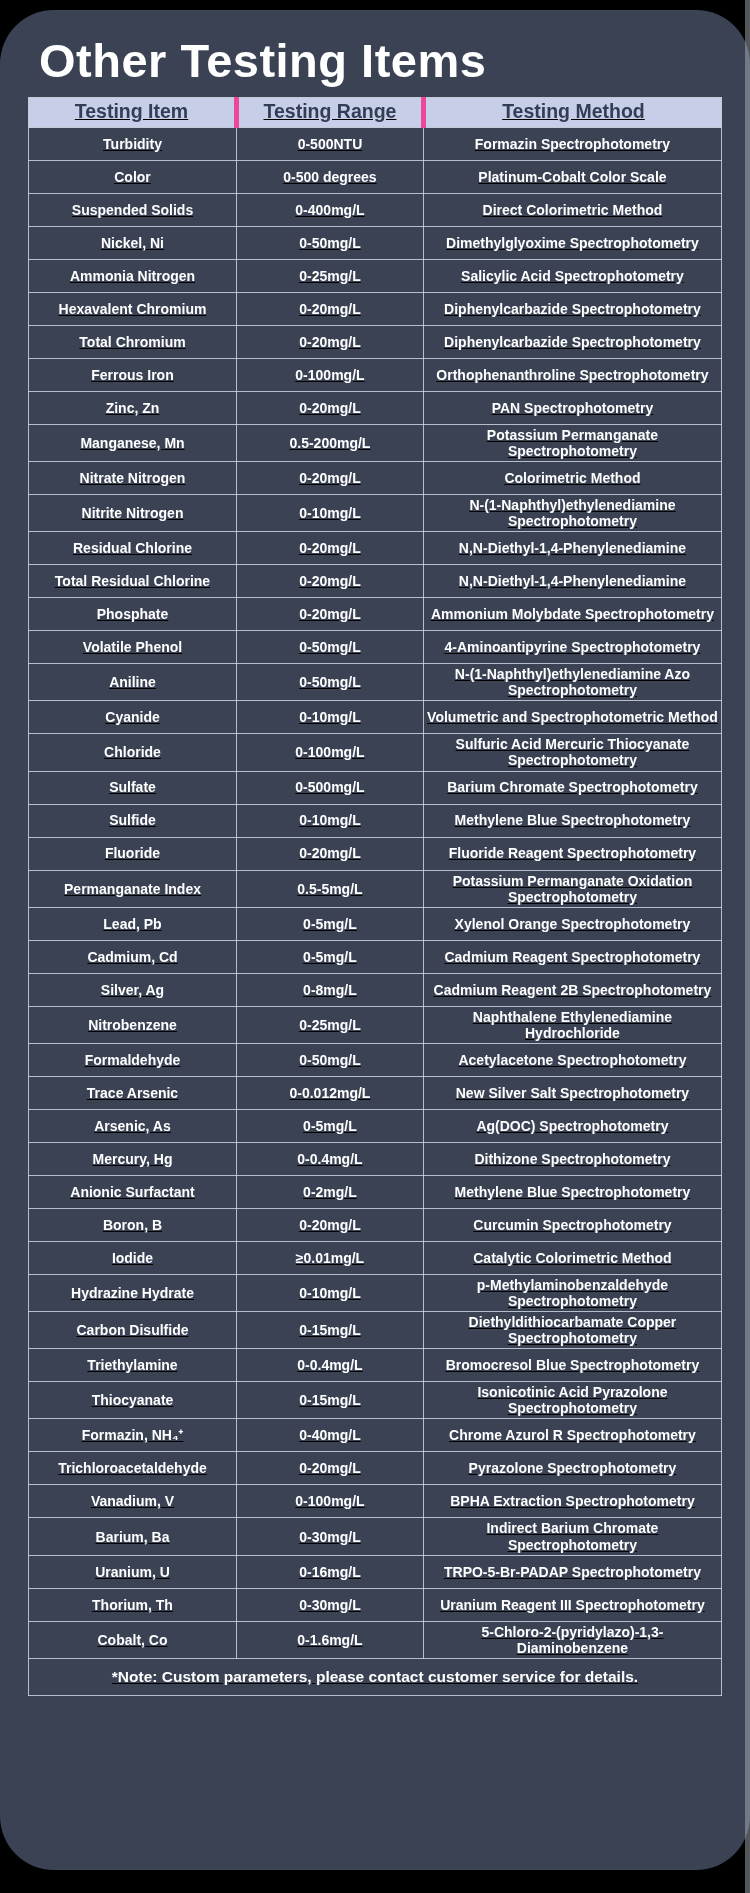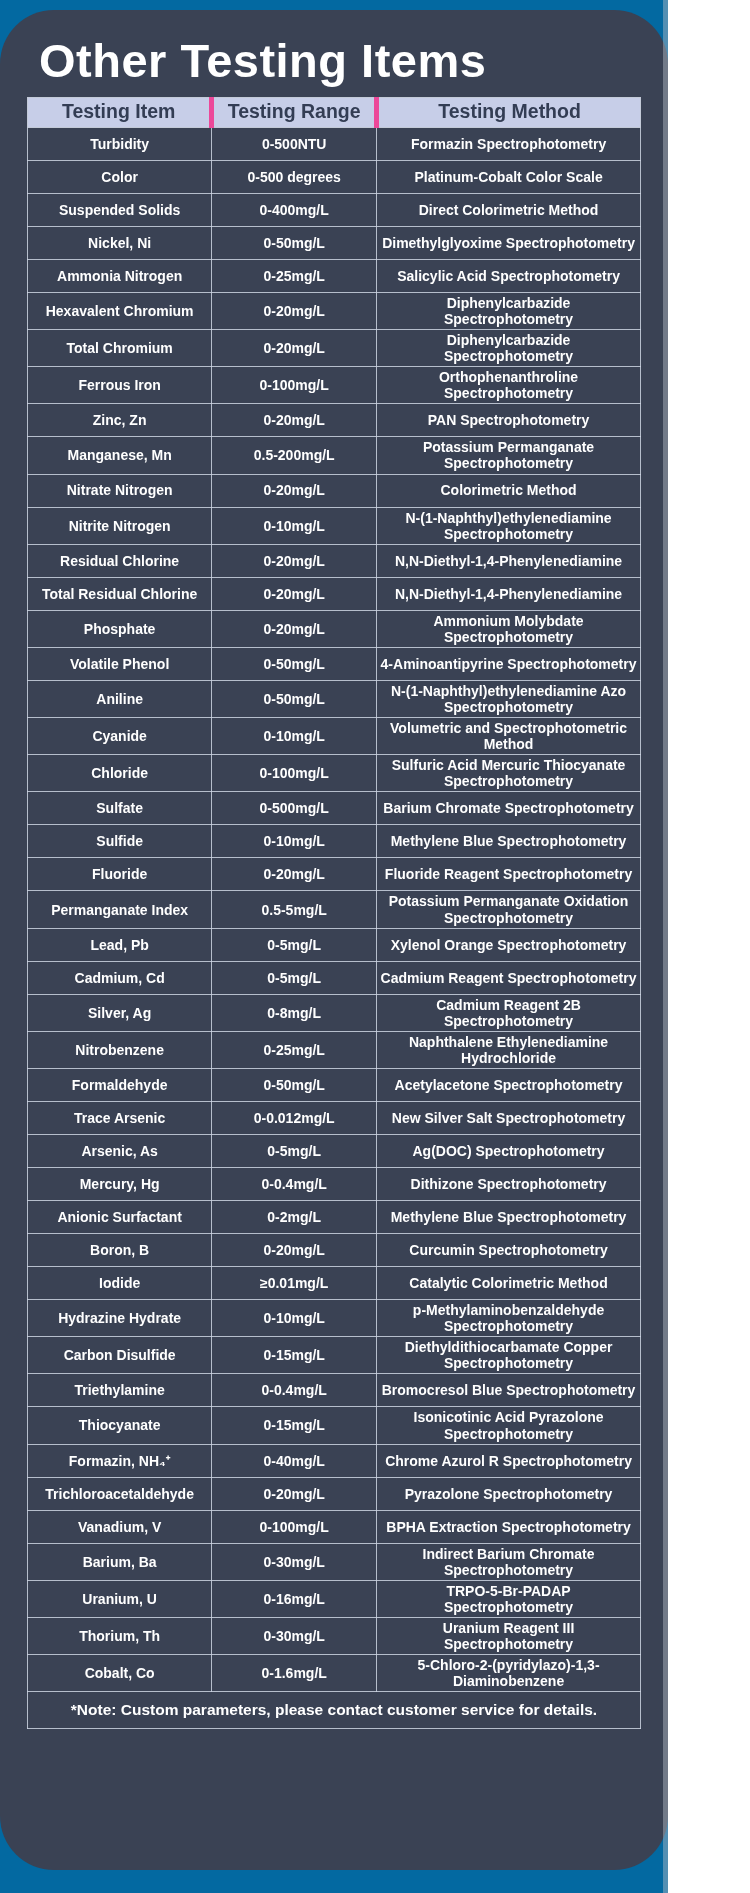--- a/index.html
+++ b/index.html
@@ -3,23 +3,23 @@
 <meta charset="utf-8">
 <style>
   html, body {
     margin: 0;
     padding: 0;
     background: #ffffff;
     width: 750px;
     font-family: "Liberation Sans", sans-serif;
   }
   .page {
-    width: 668px;
+    width: 750px;
     min-height: 1893px;
-    background: #0369a1;
+    background: #000000;
     box-sizing: border-box;
     padding: 10px 0 8px 0;
     position: relative;
   }
   .right-edge {
     position: absolute;
     right: 0; top: 0; bottom: 0;
     width: 5px;
     background: #b9bec7;
     opacity: .45;
@@ -38,20 +38,21 @@
     font-weight: bold;
     letter-spacing: 0.5px;
     margin: 2px 0 10px 18px;
     line-height: 1.05;
   }
   table.testing-table {
     width: 98%;
     margin: 12px auto;
     border-collapse: collapse;
     table-layout: fixed;
+    text-decoration: underline;
   }
   table.testing-table col.c1 { width: 30%; }
   table.testing-table col.c2 { width: 27%; }
   table.testing-table col.c3 { width: 43%; }
   th {
     background: #c7cee8;
     color: #333d54;
     font-size: 19.5px;
     font-weight: bold;
     padding: 3px 2px 4px 2px;

